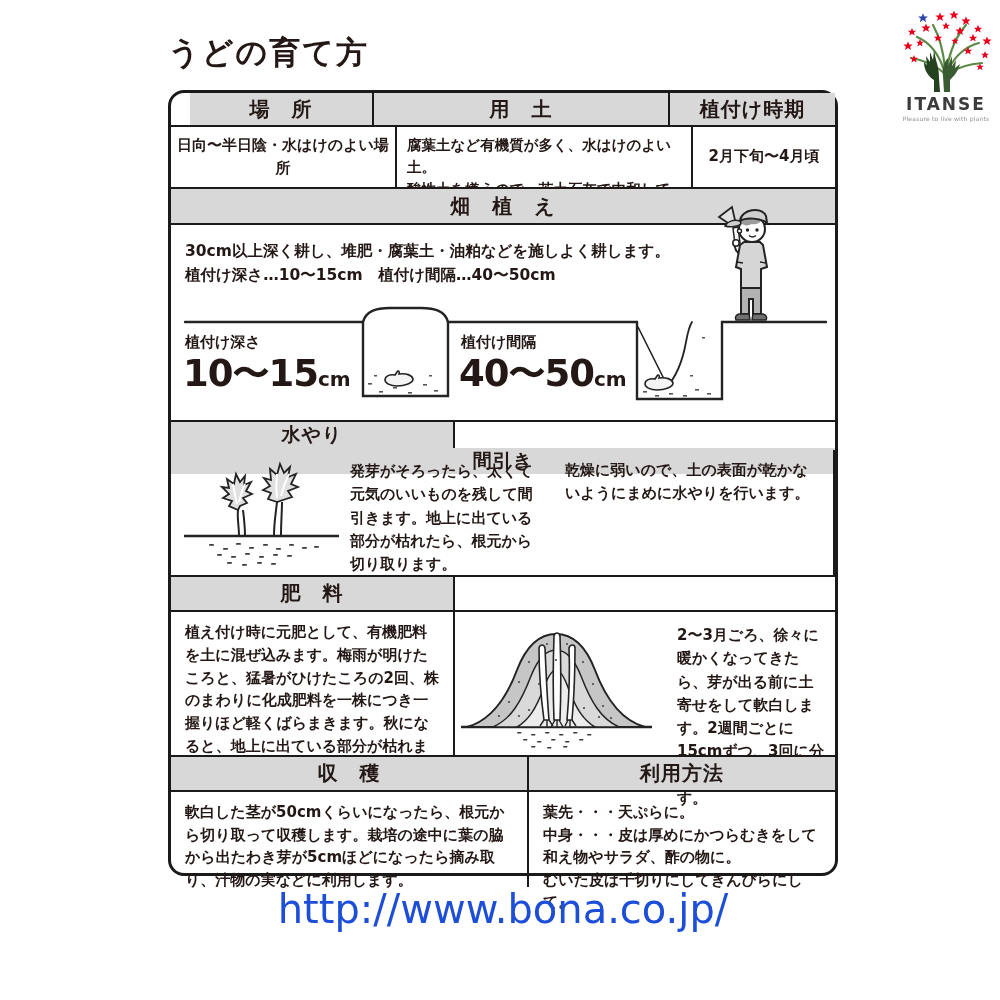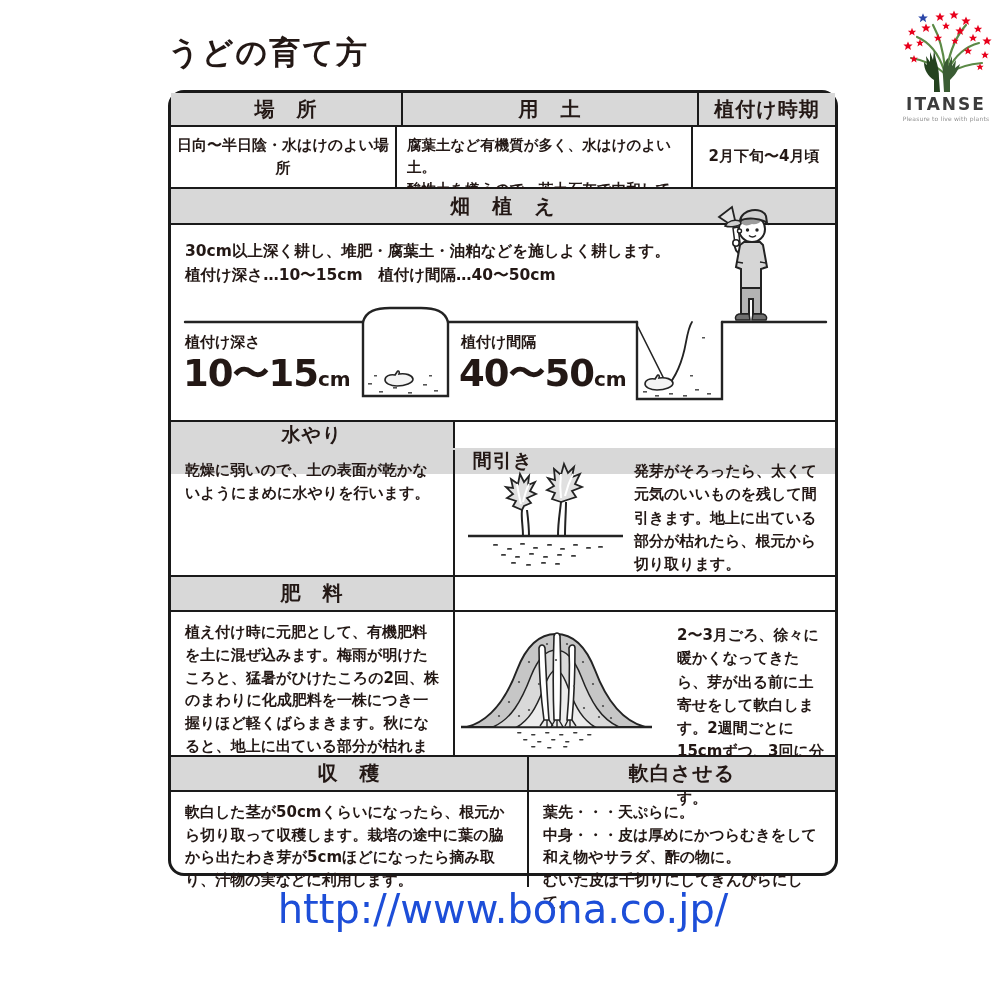--- a/index.html
+++ b/index.html
@@ -102,21 +102,21 @@
       </g>
       <use href="#st" transform="translate(25,8) scale(1.05)" fill="#2b46a8"></use>
     </svg>
     <div class="logo-word">ITANSE</div>
     <div class="logo-tag">Pleasure to live with plants</div>
   </div>
 
   <div class="sheet">
 
     <div class="row" style="height:34px;">
-      <div class="cell vline hdr" style="width:232px;">場　所</div>
+      <div class="cell vline hdr" style="width:184px;margin-left:19px;">場　所</div>
       <div class="cell vline hdr" style="width:296px;">用　土</div>
       <div class="cell hdr" style="flex:1;">植付け時期</div>
     </div>
 
     <div class="row" style="height:62px;">
       <div class="cell vline center-txt body-txt" style="width:226px;padding:0 6px;">日向〜半日陰・水はけのよい場所</div>
       <div class="cell vline body-txt" style="width:296px;padding:8px 8px 0 10px;font-size:14.5px;line-height:1.5;">腐葉土など有機質が多く、水はけのよい土。
 酸性土を嫌うので、苦土石灰で中和しておきます。</div>
       <div class="cell center-txt body-txt" style="flex:1;">2月下旬〜4月頃</div>
     </div>
@@ -206,21 +206,20 @@
         </svg>
       </div>
     </div>
 
     <div class="row" style="height:28px;flex-direction:column;">
       <div class="cell vline hdr" style="width:284px;font-size:19px;">水やり</div>
       <div class="cell hdr" style="flex:1;font-size:19px;">間引き</div>
     </div>
 
     <div class="row" style="height:127px;">
-      <div class="cell vline body-txt pad" style="width:284px;">乾燥に弱いので、土の表面が乾かないようにまめに水やりを行います。</div>
       <div class="cell illus-flex" style="flex:1;">
         <svg class="art" width="165" height="115" viewBox="0 0 165 115" style="margin:6px 0 0 8px;">
           <line x1="5" y1="80" x2="160" y2="80" stroke="#232323" stroke-width="2.6"></line>
 
           <path d="M60,80 C60,70 58,62 59,54 M66,80 C66,70 65,62 64,54" fill="none" stroke="#232323" stroke-width="2"></path>
           <path d="M59,54 L50,50 L53,45 L44,42 L50,38 L43,31 L50,32 L48,23 L55,28 L57,18 L61,26 L66,20 L65,29 L72,26 L67,35 L73,38 L64,42 L68,47 L61,50 Z" fill="#e0e0e0" stroke="#232323" stroke-width="1.8"></path>
           <path d="M58,48 C56,40 55,34 54,28 M60,46 C62,38 64,32 66,28" stroke="#ffffff" stroke-width="2" fill="none"></path>
 
           <path d="M95,80 C95,66 97,56 98,46 M102,80 C102,66 103,56 103,46" fill="none" stroke="#232323" stroke-width="2"></path>
           <path d="M98,46 L89,43 L92,37 L84,34 L91,30 L85,22 L92,24 L91,13 L98,19 L101,8 L105,17 L111,11 L109,21 L117,18 L112,28 L119,31 L109,35 L113,41 L104,44 Z" fill="#e0e0e0" stroke="#232323" stroke-width="1.8"></path>
@@ -243,20 +242,21 @@
               <rect x="108" y="99" width="5" height="1.8" rx="0.9"></rect>
             <rect x="48" y="106" width="5" height="1.8" rx="0.9"></rect>
               <rect x="63" y="108" width="5" height="1.8" rx="0.9"></rect>
             <rect x="78" y="106" width="5" height="1.8" rx="0.9"></rect>
               <rect x="92" y="107" width="5" height="1.8" rx="0.9"></rect>
             <rect x="135" y="90" width="5" height="1.8" rx="0.9"></rect>
           </g>
         </svg>
         <div class="txt body-txt" style="padding:10px 10px 0 6px;">発芽がそろったら、太くて元気のいいものを残して間引きます。地上に出ている部分が枯れたら、根元から切り取ります。</div>
       </div>
+      <div class="cell vline body-txt pad" style="width:284px;">乾燥に弱いので、土の表面が乾かないようにまめに水やりを行います。</div>
     </div>
 
     <div class="row" style="height:35px;">
       <div class="cell vline hdr" style="width:284px;">肥　料</div>
     </div>
 
     <div class="row" style="height:145px;">
       <div class="cell vline body-txt pad" style="width:284px;line-height:1.52;">植え付け時に元肥として、有機肥料を土に混ぜ込みます。梅雨が明けたころと、猛暑がひけたころの2回、株のまわりに化成肥料を一株につき一握りほど軽くばらまきます。秋になると、地上に出ている部分が枯れますが、問題ありません。</div>
       <div class="cell illus-flex" style="flex:1;gap:19px;">
         <svg class="art" width="195" height="130" viewBox="0 0 195 130" style="margin:8px 0 0 4px;">
@@ -312,21 +312,21 @@
             <rect x="88" y="127" width="4.5" height="1.6" rx="0.8"></rect>
               <rect x="104" y="126" width="4.5" height="1.6" rx="0.8"></rect>
           </g>
         </svg>
         <div class="txt body-txt" style="padding:12px 8px 0 4px;">2〜3月ごろ、徐々に暖かくなってきたら、芽が出る前に土寄せをして軟白します。2週間ごとに15cmずつ、3回に分けて盛り土をします。</div>
       </div>
     </div>
 
     <div class="row" style="height:35px;">
       <div class="cell vline hdr" style="width:358px;">収　穫</div>
-      <div class="cell hdr" style="flex:1;">軟白させる</div>
+      <div class="cell hdr" style="flex:1;">利用方法</div>
     </div>
 
     <div class="row" style="height:95px;">
       <div class="cell vline body-txt pad" style="width:358px;line-height:1.5;">軟白した茎が50cmくらいになったら、根元から切り取って収穫します。栽培の途中に葉の脇から出たわき芽が5cmほどになったら摘み取り、汁物の実などに利用します。</div>
       <div class="cell body-txt pad" style="flex:1;line-height:1.5;">葉先・・・天ぷらに。
 中身・・・皮は厚めにかつらむきをして和え物やサラダ、酢の物に。
 むいた皮は千切りにしてきんぴらにして。</div>
     </div>
 
   </div>

